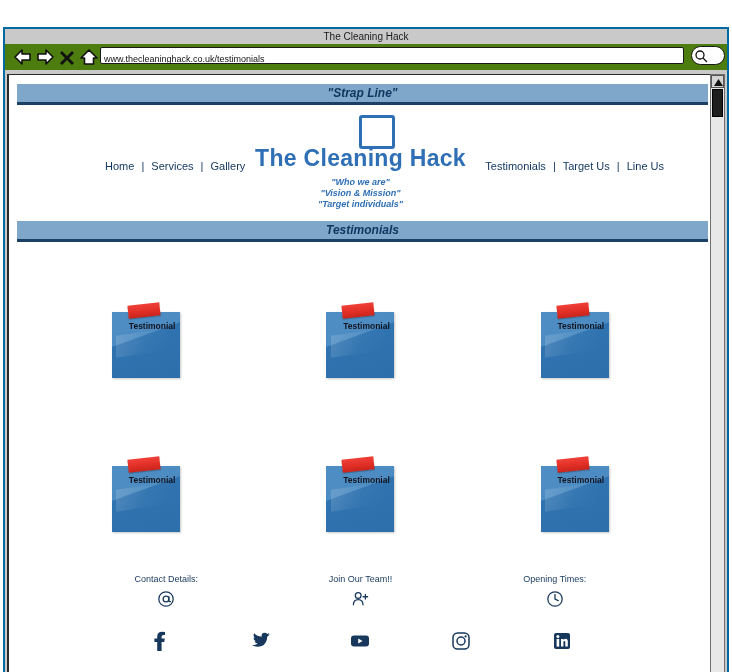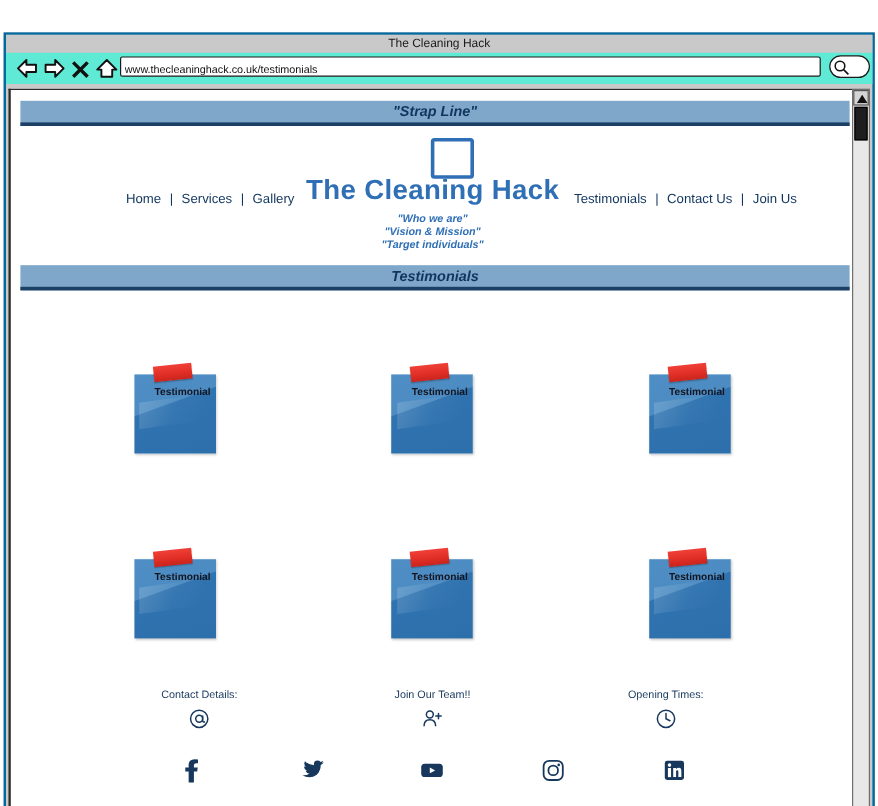--- a/index.html
+++ b/index.html
@@ -17,21 +17,21 @@
     box-sizing:border-box;
     margin-top:24px;
   }
   #titlebar{
     height:15px;line-height:15px;
     text-align:center;
     font-size:10px;color:#1a1a1a;
     background:#c9c9c9;
   }
   #toolbar{
-    height:26px;position:relative;background:#5eead4;
+    height:26px;position:relative;background:#4d7c0f;
   }
   .navbtn{
     position:absolute;top:3px;width:20px;height:20px;
     cursor:pointer;
   }
   .navbtn svg{display:block;}
   #btn-back{left:8px;}
   #btn-forward{left:30px;}
   #btn-stop{left:54px;}
   #btn-home{left:74px;}
@@ -240,23 +240,23 @@
           <a>Home</a>
           <span class="navsep">|</span>
           <a>Services</a>
           <span class="navsep">|</span>
           <a>Gallery</a>
         </div>
 
         <div class="navgroup" id="nav-right">
           <a class="active">Testimonials</a>
           <span class="navsep">|</span>
-          <a>Contact Us</a>
+          <a>Target Us</a>
           <span class="navsep">|</span>
-          <a>Join Us</a>
+          <a>Line Us</a>
         </div>
       </div>
 
       <div class="banner" id="section-banner">
         <span>Testimonials</span>
       </div>
 
       <div id="grid">
         <div class="card">
           <div class="tape"></div>

